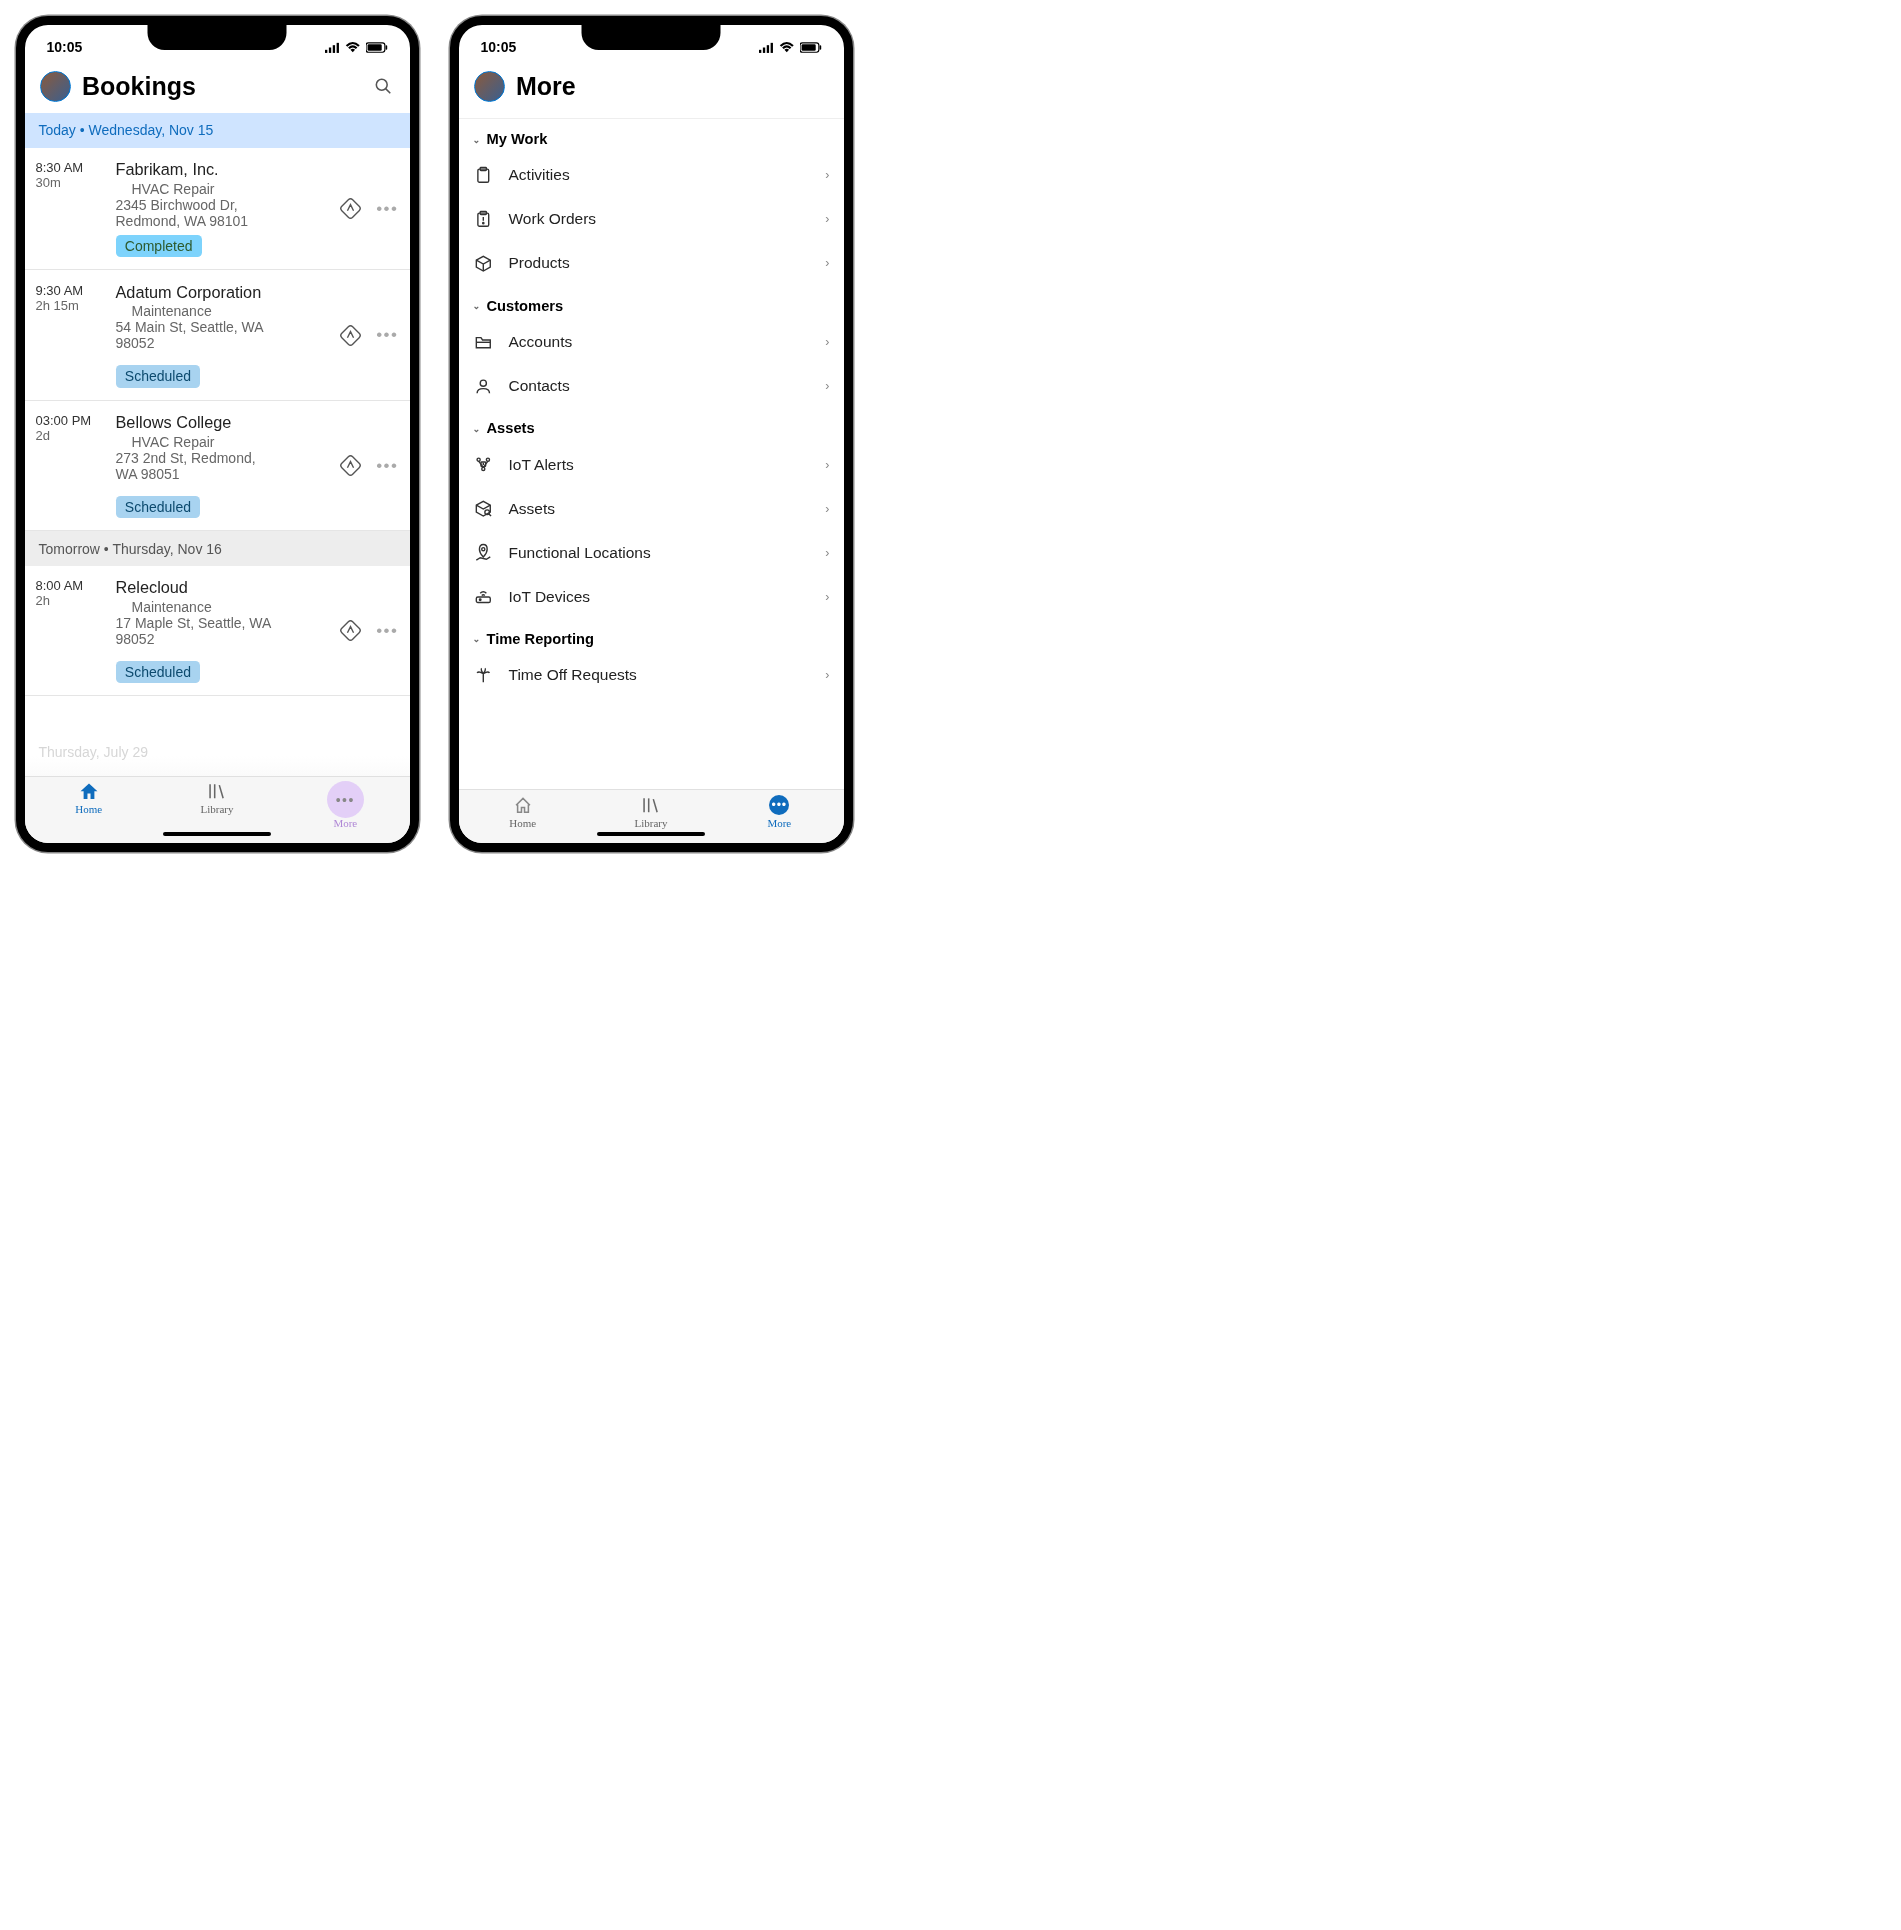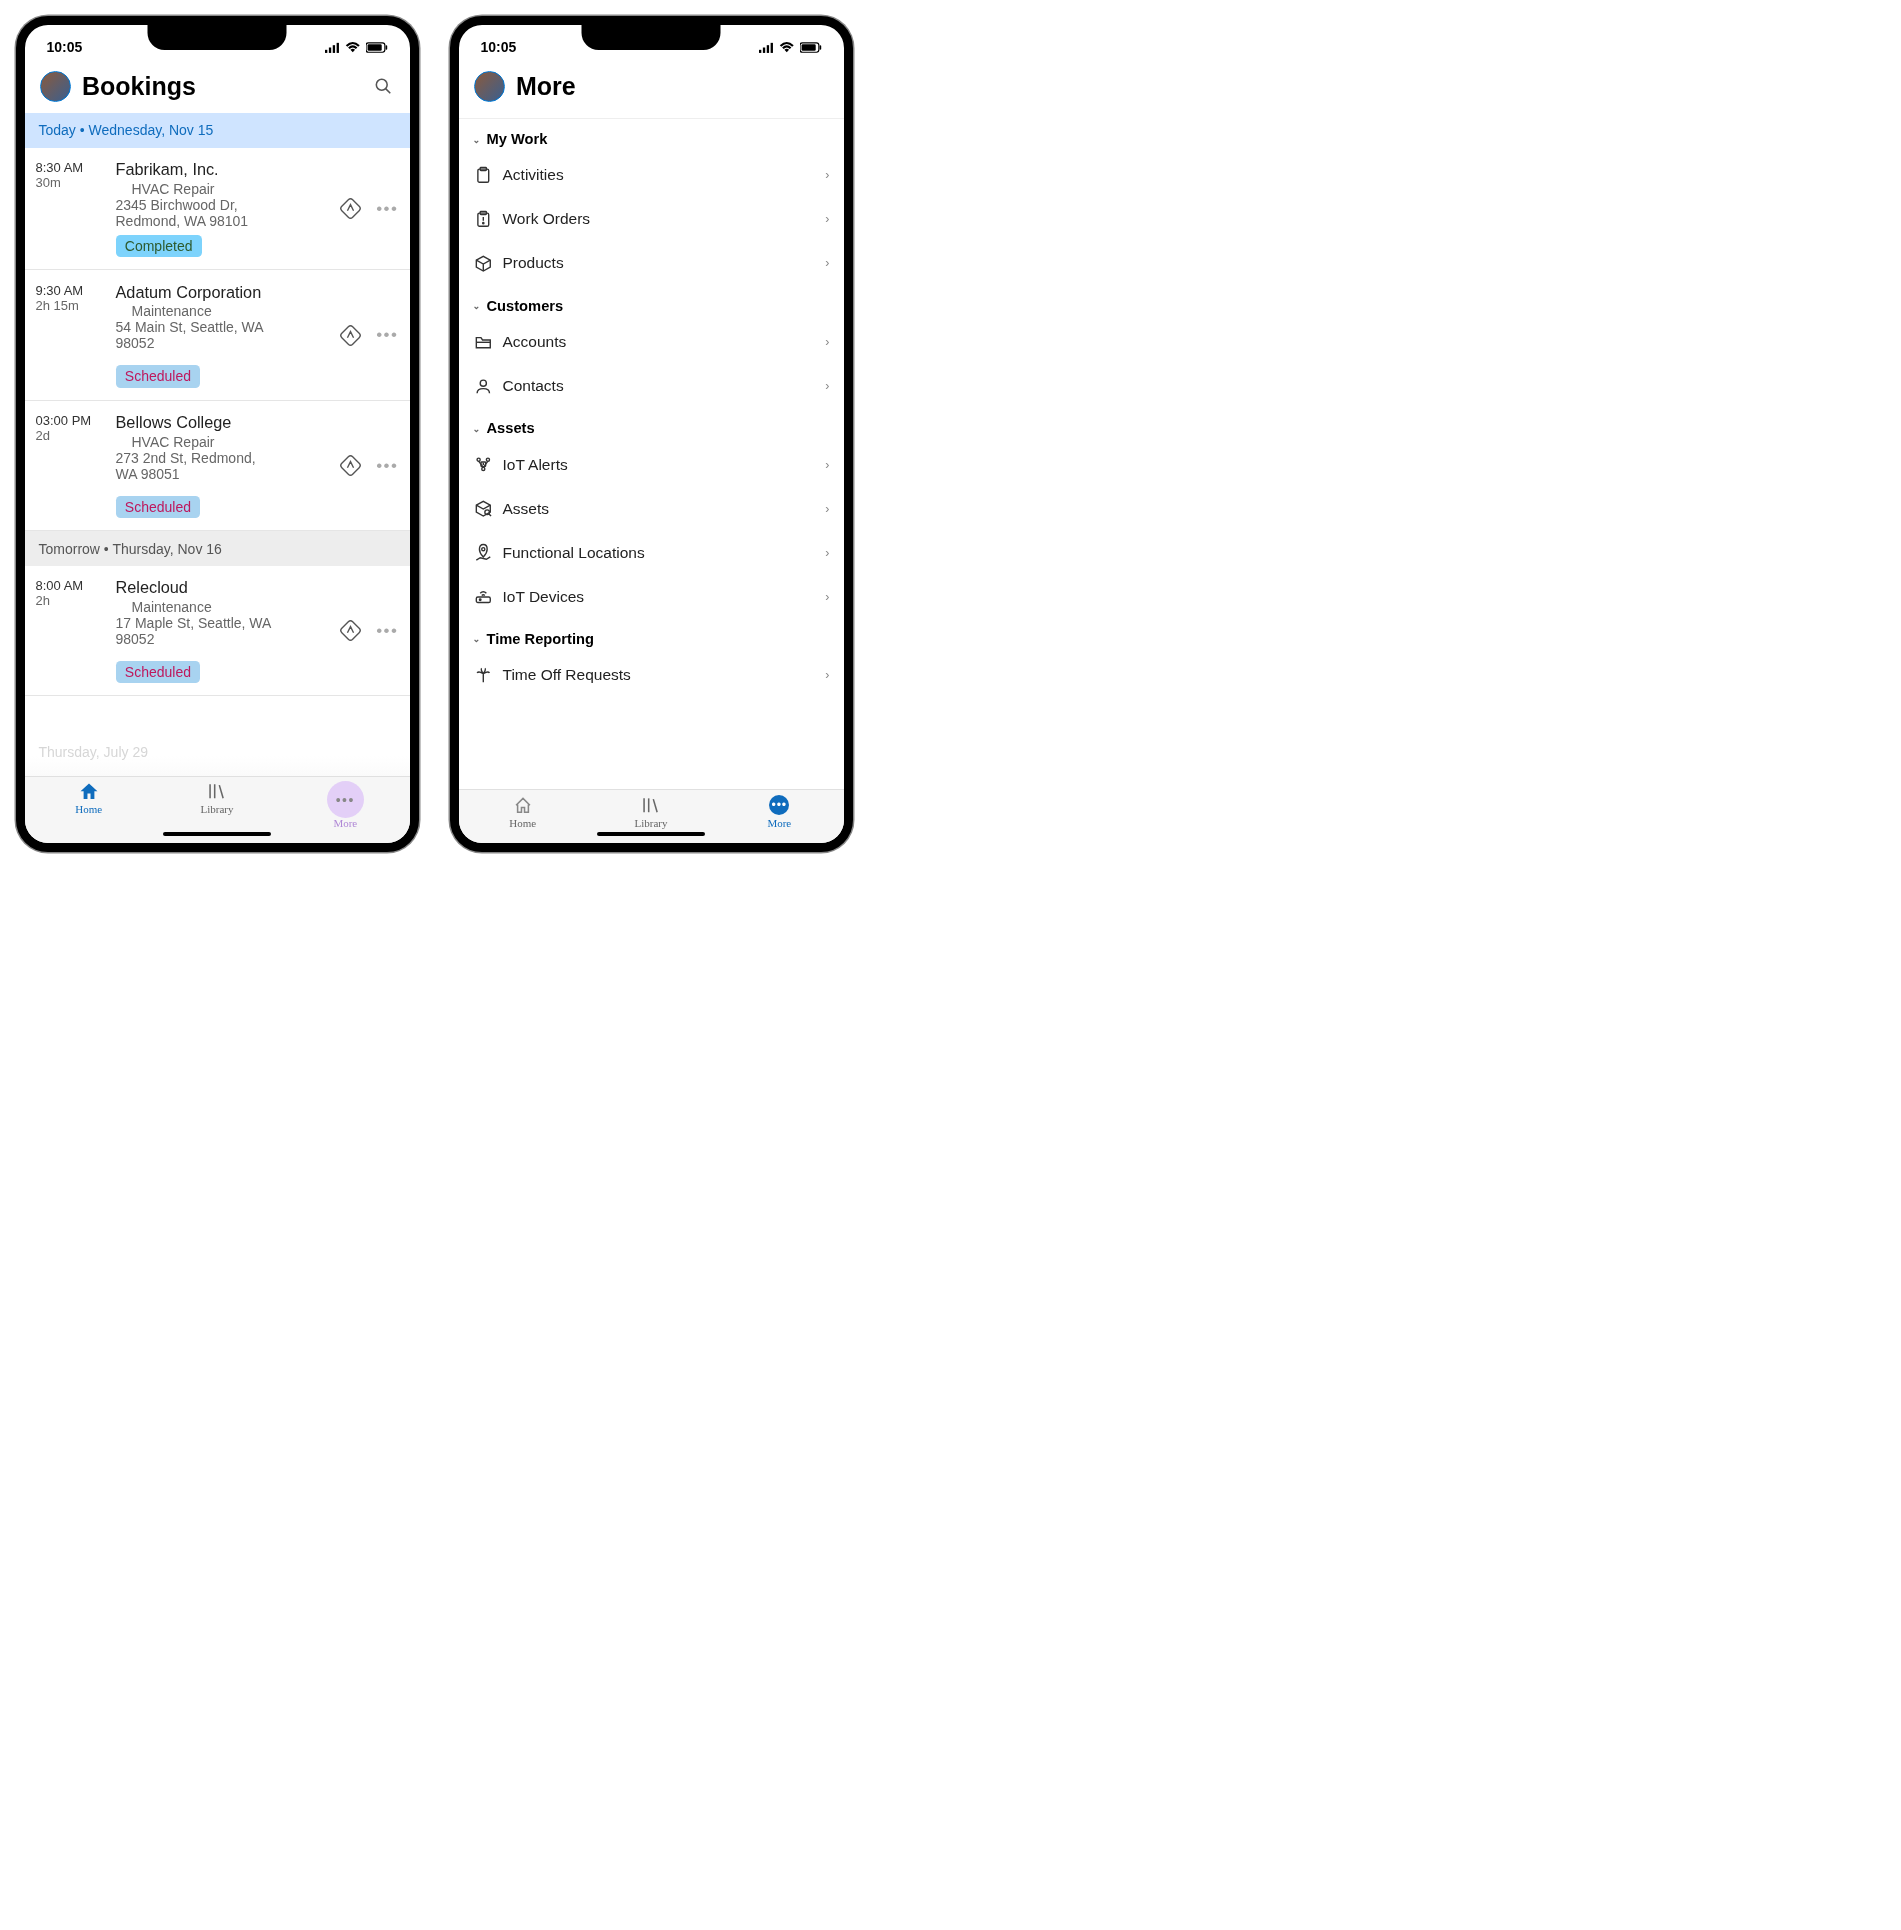--- a/index.html
+++ b/index.html
@@ -20,37 +20,37 @@
 .booking { display: flex; padding: 12.4px 11px; border-bottom: 0.8px solid #e5e5e5; gap: 6px; }
 .booking-time-col { width: 74px; flex-shrink: 0; }
 .booking-time { font-size: 13px; color: #333; }
 .booking-dur { font-size: 13px; color: #666; }
 .booking-body { flex: 1; }
 .booking-name { font-size: 16.3px; color: #222; margin-bottom: 1.5px; }
 .booking-type { font-size: 14px; color: #666; margin-left: 16px; }
 .booking-addr { font-size: 14px; color: #666; }
 .pill { display: inline-block; padding: 3.1px 9.3px; border-radius: 4.6px; font-size: 14px; margin-top: 6.2px; }
 .pill-completed { background: #7dd3fc; color: #2d5a2d; }
-.pill-scheduled { background: #a8d3f0; color: #be185d; margin-top: 14px; }
+.pill-scheduled { background: #a8d3f0; color: #0c4a6e; margin-top: 14px; }
 .booking-actions { display: flex; align-items: center; gap: 14px; }
 .nav-icon svg { display: block; }
 .dots { color: #aaa; font-size: 17px; letter-spacing: 1.5px; }
 .tabbar { display: flex; background: #f6f6f6; border-top: 0.8px solid #e0e0e0; padding: 4.6px 0 14px; position: relative; }
 .tab { flex: 1; display: flex; flex-direction: column; align-items: center; gap: 1.5px; }
 .tab-label { font-size: 11px; color: #666; font-family: Liberation Serif, serif; }
 .tab-active .tab-label { color: #0f6cbd; }
 .tab-icon { height: 20px; display: flex; align-items: center; justify-content: center; }
 .more-circle { width: 37px; height: 37px; border-radius: 50%; background: #e3cff7; display: flex; align-items: center; justify-content: center; margin-bottom: -3.1px; }
 .home-ind { position: absolute; bottom: 6.2px; left: 50%; transform: translateX(-50%); width: 108px; height: 3.9px; background: #000; border-radius: 2.3px; }
 .more-fade { position: absolute; bottom: 48px; left: 0; right: 0; height: 39px; background: linear-gradient(transparent, #f6f6f6); pointer-events: none; }
 .ghost-text { color: #bbb; padding-left: 14px; font-size: 14px; margin-top: -14px; opacity: .6; }
 
 .more-group-header { display: flex; align-items: center; gap: 6.2px; padding: 12.4px 14px 6.2px; font-weight: 700; font-size: 14.7px; }
 .caret { font-size: 9.3px; color: #666; }
-.more-row { display: flex; align-items: center; padding: 11px 14px; gap: 8px; }
+.more-row { display: flex; align-items: center; padding: 11px 14px; gap: 14px; }
 .more-row-icon { width: 22px; height: 22px; display: flex; align-items: center; justify-content: center; }
 .more-row-label { flex: 1; font-size: 15.5px; color: #222; }
 .chev { color: #888; font-size: 12.4px; }
 .more-top-divider { border-bottom: 0.8px solid #eee; margin-top: 4.6px; }
 .tab-more-active { width: 20px; height: 20px; border-radius: 50%; background: #0f6cbd; display: flex; align-items: center; justify-content: center; color: #fff; font-size: 12.4px; letter-spacing: 0.8px; }
 </style>
 </head>
 <body>
 
 <div class="phone">

